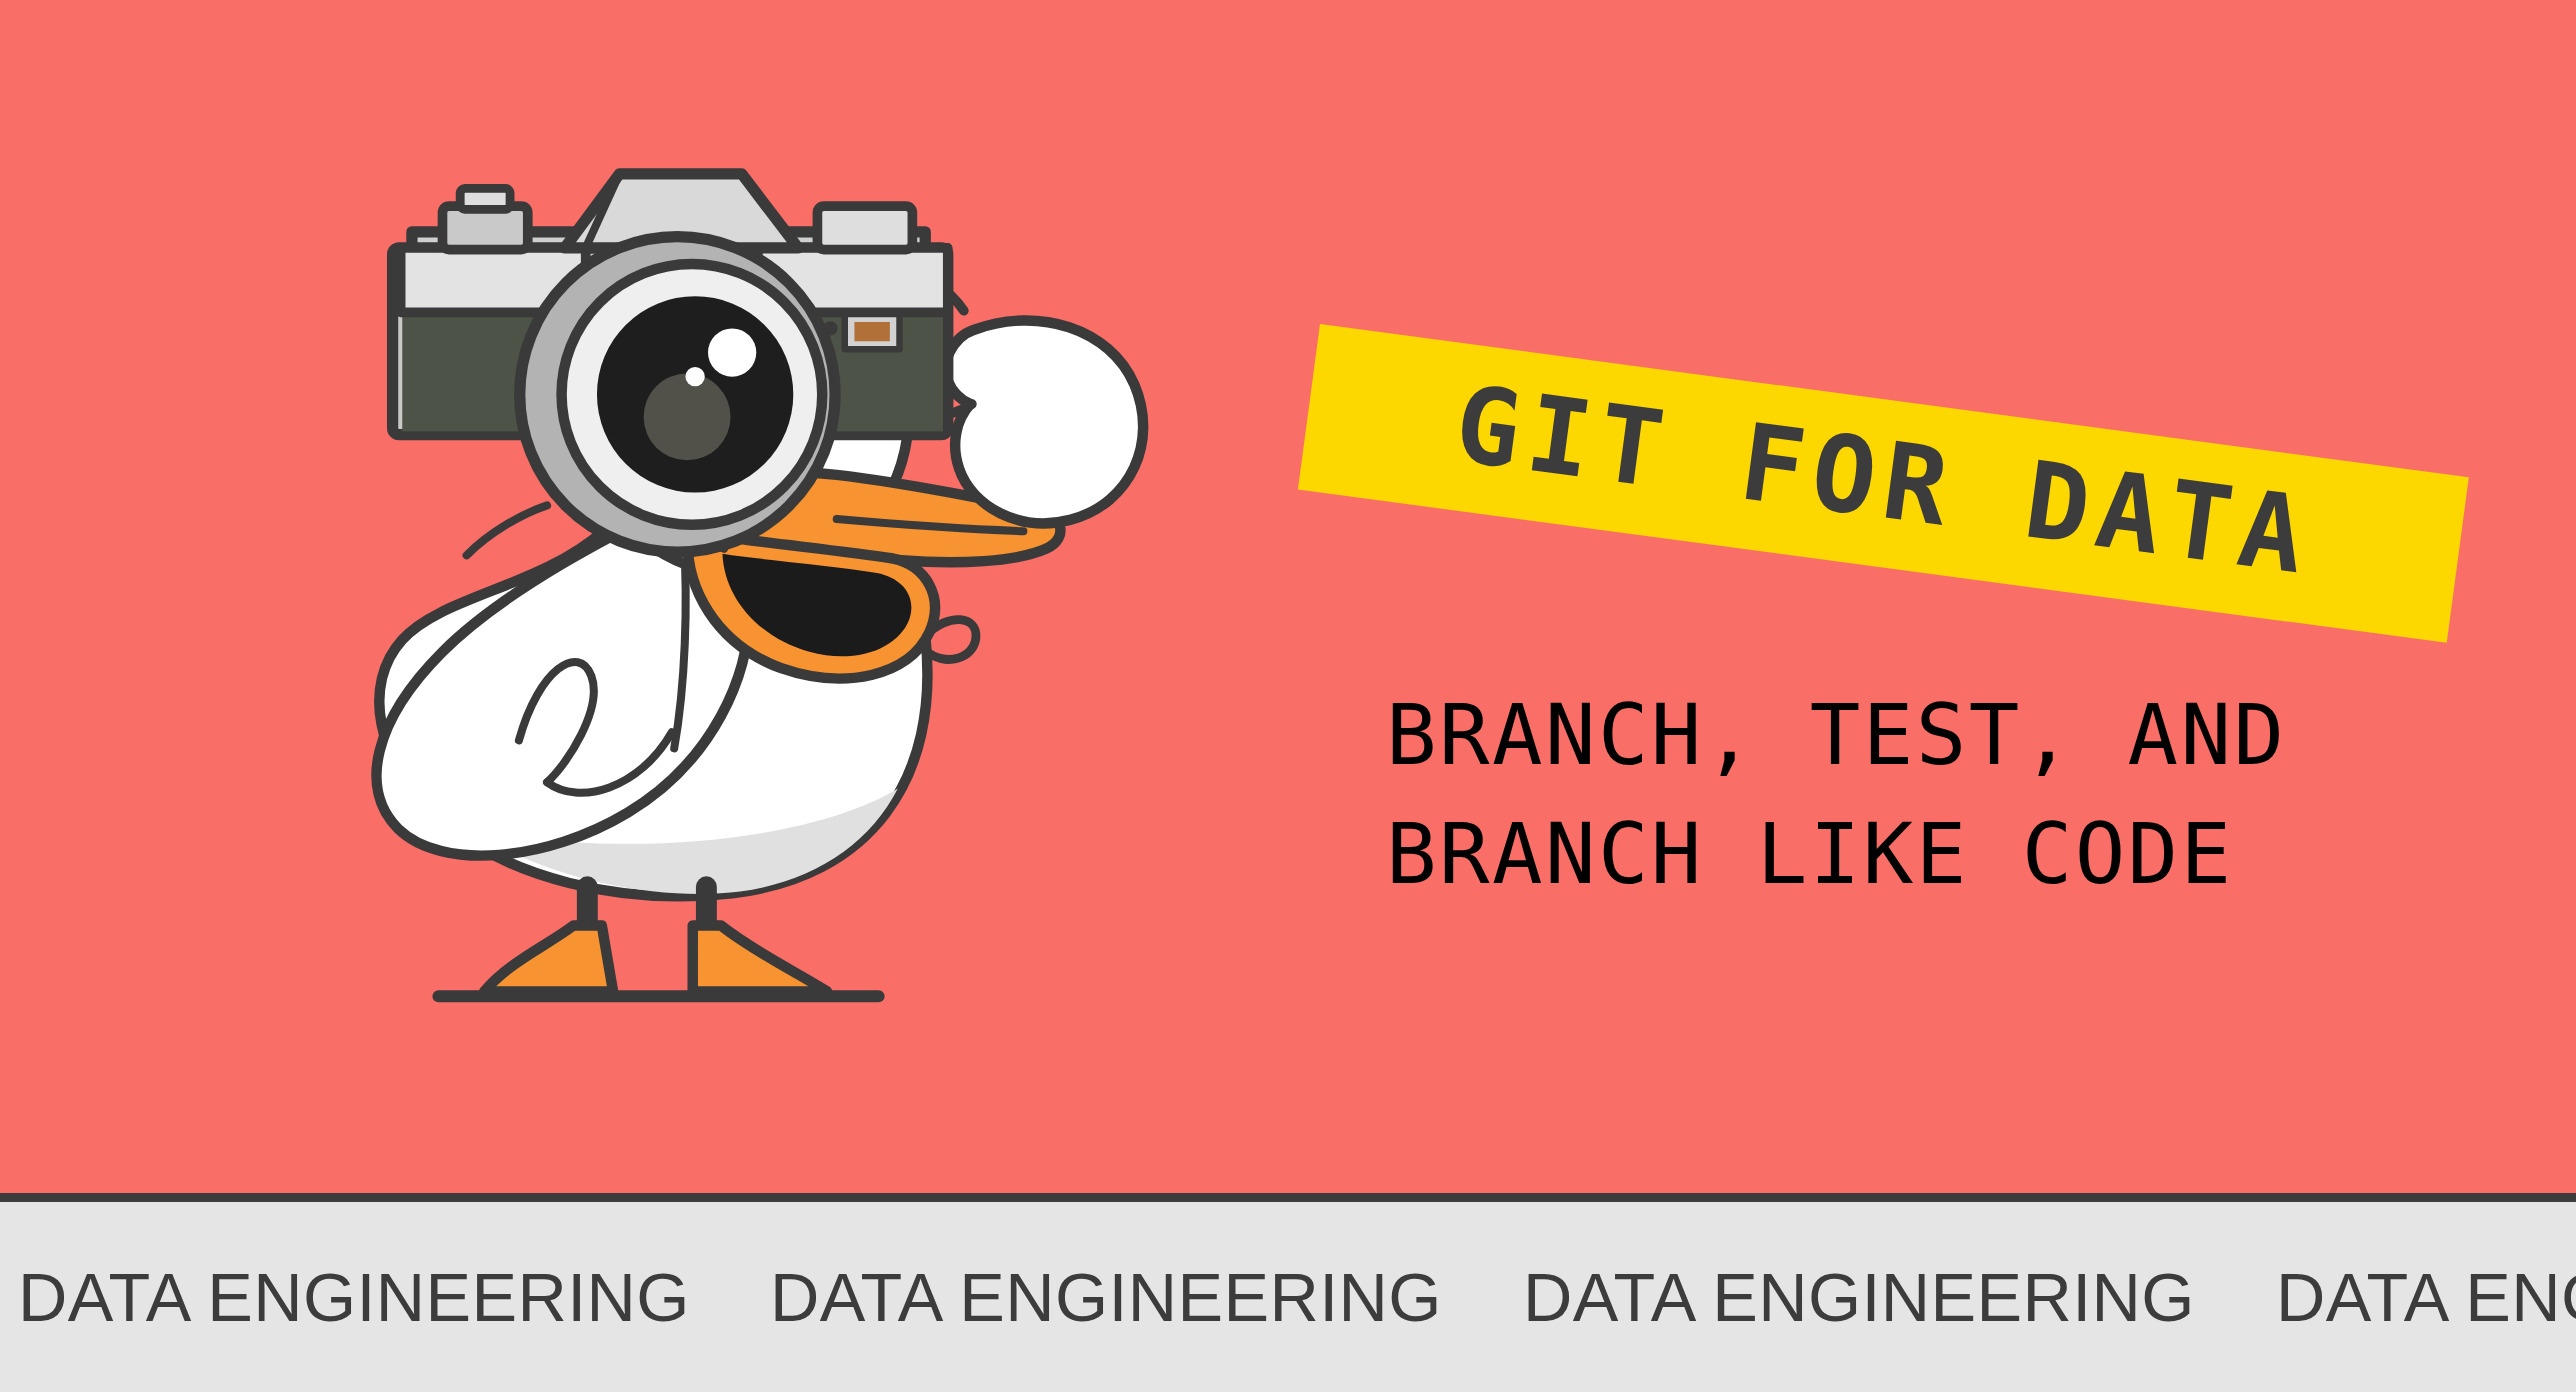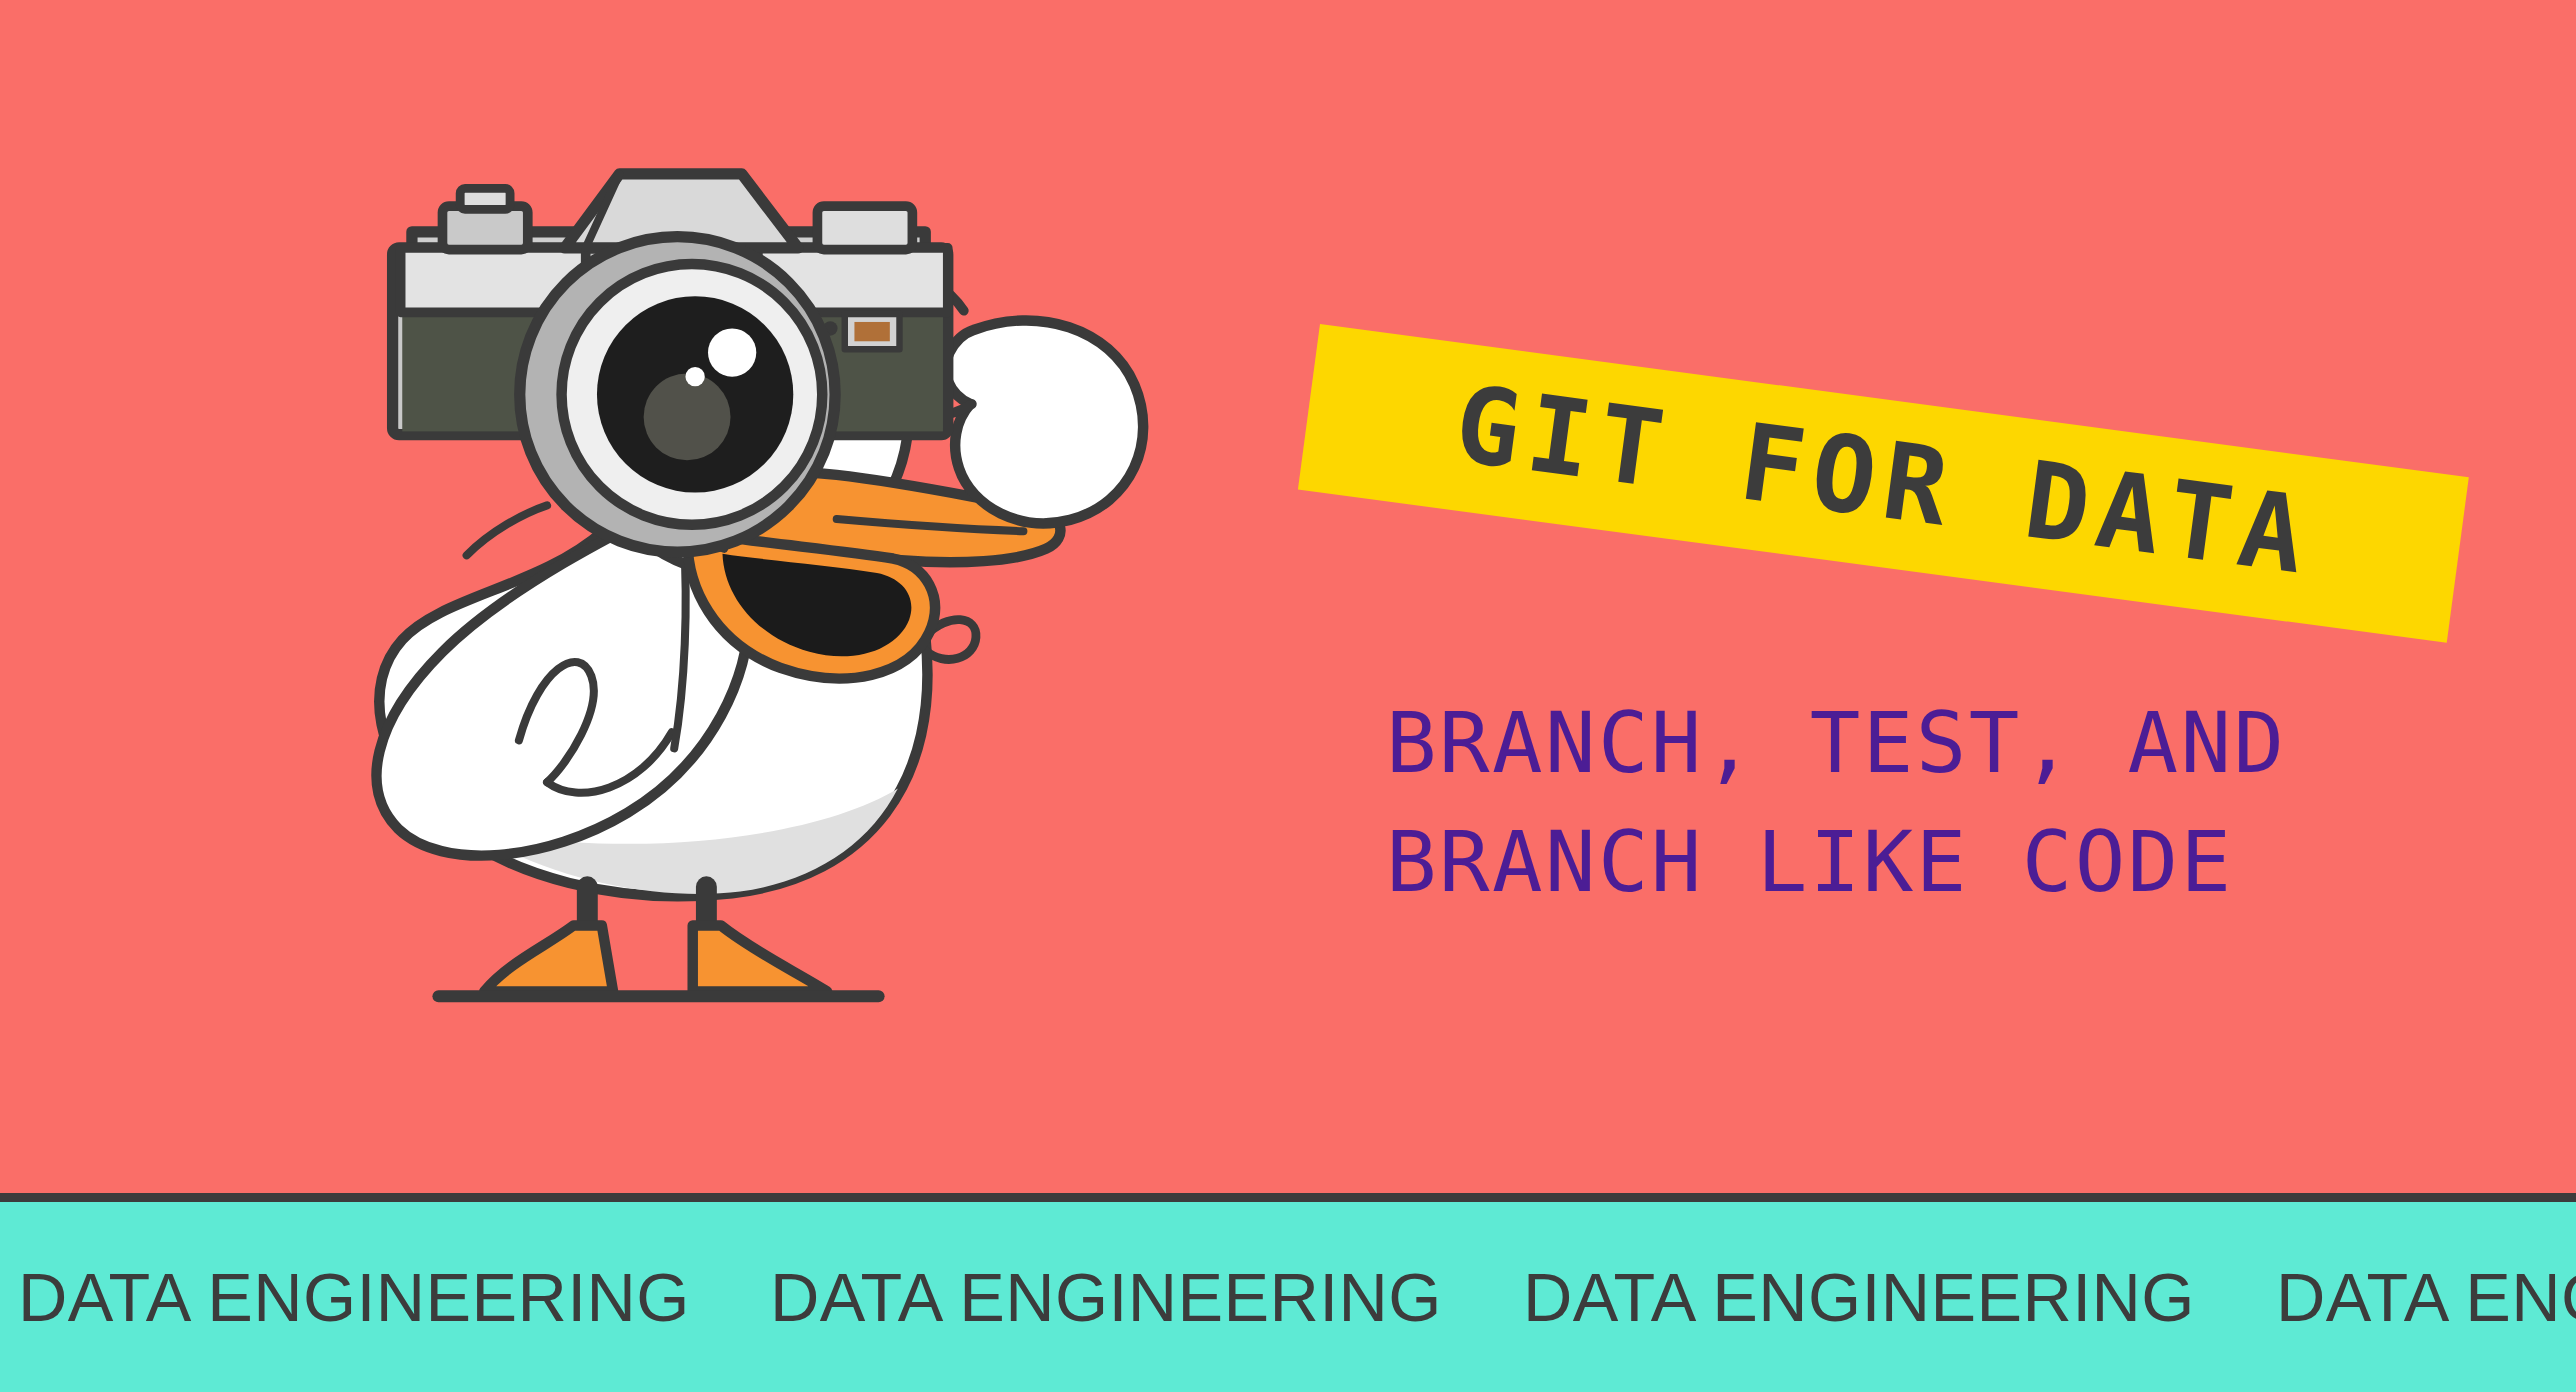--- a/index.html
+++ b/index.html
@@ -71,22 +71,22 @@
     color: #3c3c3c;
     white-space: nowrap;
     line-height: 1;
     padding-bottom: 4.8px;
   }
 
   
   #subtitle {
     position: absolute;
     left: 82px;
-    top: 378px;
-    color: #4c1d95;
+    top: 370px;
+    color: #000000;
     font-family: "DejaVu Sans Mono", "Liberation Mono", monospace;
     font-size: 84px;
     line-height: 1.42;
     letter-spacing: 2.4px;
     white-space: nowrap;
   }
   #subtitle .sline { display: block; }
 
   
   #ticker-rule {
@@ -96,21 +96,21 @@
     width: 2576px;
     height: 8.9px;
     background: #3c3c3c;
   }
   #ticker {
     position: absolute;
     left: 0;
     top: 1202px;
     width: 2576px;
     height: 191px;
-    background: #5eead4;
+    background: #e5e5e5;
     overflow: hidden;
     text-align: center;
   }
   #ticker-track {
     position: absolute;
     left: 17.7px;
     top: 0;
     height: 191px;
     display: flex;
     align-items: center;

